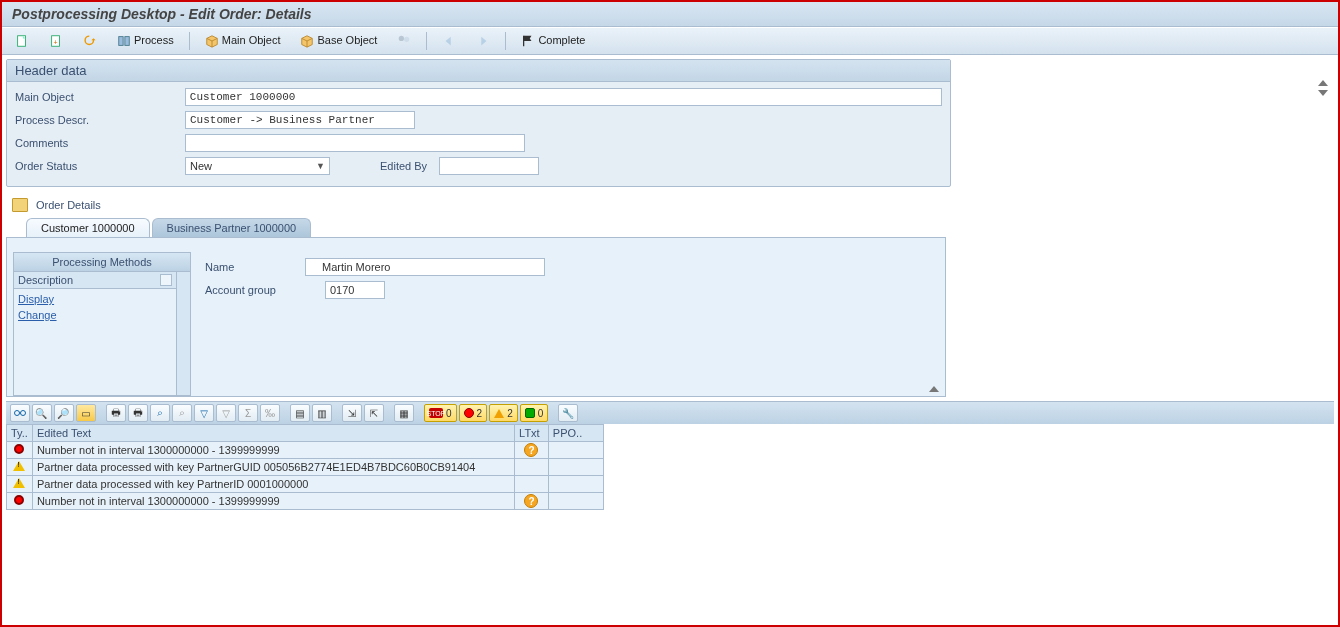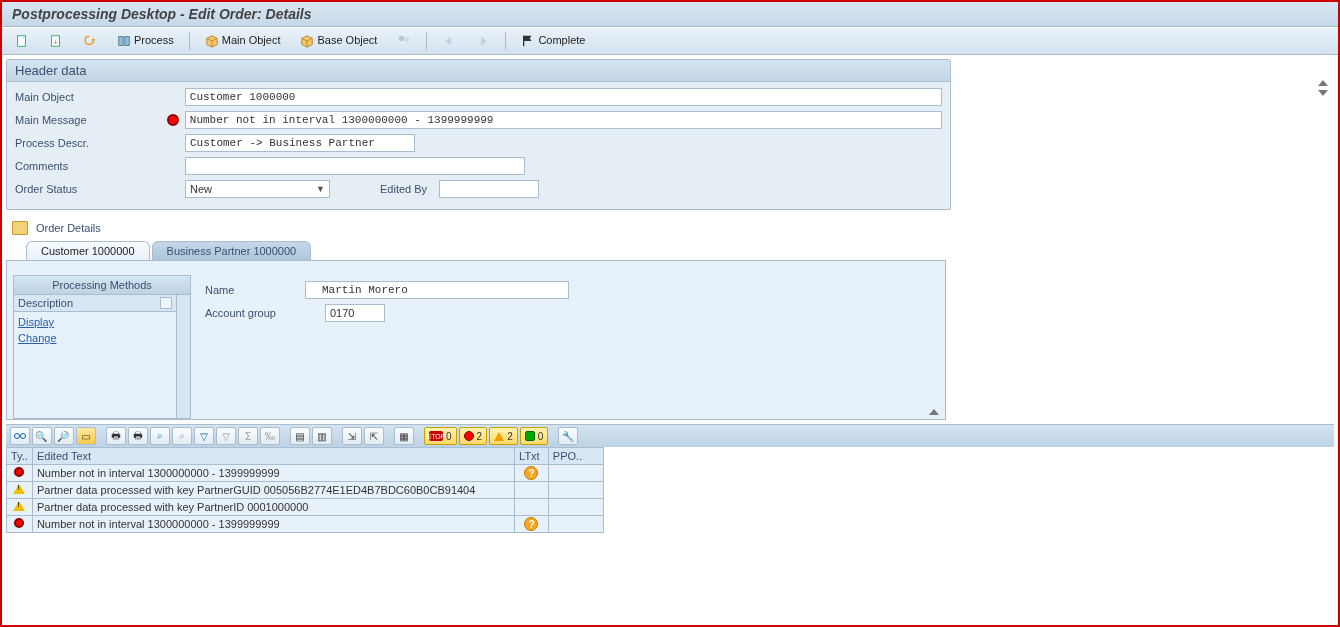--- a/index.html
+++ b/index.html
@@ -265,27 +265,20 @@
     <span>Complete</span>
   </span>
 </div>
 
 <div class="panel" style="width:945px">
   <div class="panel-title">Header data</div>
   <div class="panel-body">
     <div class="form-row">
       <span class="form-label">Main Object</span>
       <input class="form-input wide" value="Customer 1000000" style="">
-    </div>
-    <div class="form-row">
-      <span class="form-label" style="display:flex;align-items:center">
-        <span style="flex:1">Main Message</span>
-        <span class="status-icon"></span>
-      </span>
-      <input class="form-input wide" value="Number not in interval 1300000000 - 1399999999" style="">
     </div>
     <div class="form-row">
       <span class="form-label">Process Descr.</span>
       <input class="form-input med" value="Customer -&gt; Business Partner" style="">
     </div>
     <div class="form-row">
       <span class="form-label">Comments</span>
       <input class="form-input" style="width: 340px;" value="">
     </div>
     <div class="form-row">
@@ -327,21 +320,21 @@
             <a href="#">Display</a>
             <a href="#">Change</a>
           </div>
         </div>
         <div class="pm-scroll"></div>
       </div>
     </div>
     <div class="detail-fields">
       <div class="form-row">
         <span style="width:100px;color:#3a5070">Name</span>
-        <input class="form-input" style="width: 264px; font-family: Liberation Mono, monospace; padding-left: 16px;" value="Martin Morero">
+        <input class="form-input" style="width: 240px; font-family: Liberation Sans, sans-serif; padding-left: 16px;" value="Martin Morero">
       </div>
       <div class="form-row">
         <span style="width:120px;color:#3a5070">Account group</span>
         <input class="form-input" style="width: 60px; font-family: Arial;" value="0170">
       </div>
     </div>
   </div>
   <div class="mini-scroll" style="top:auto;bottom:4px;">
     <span class="tri-up"></span>
   </div>

